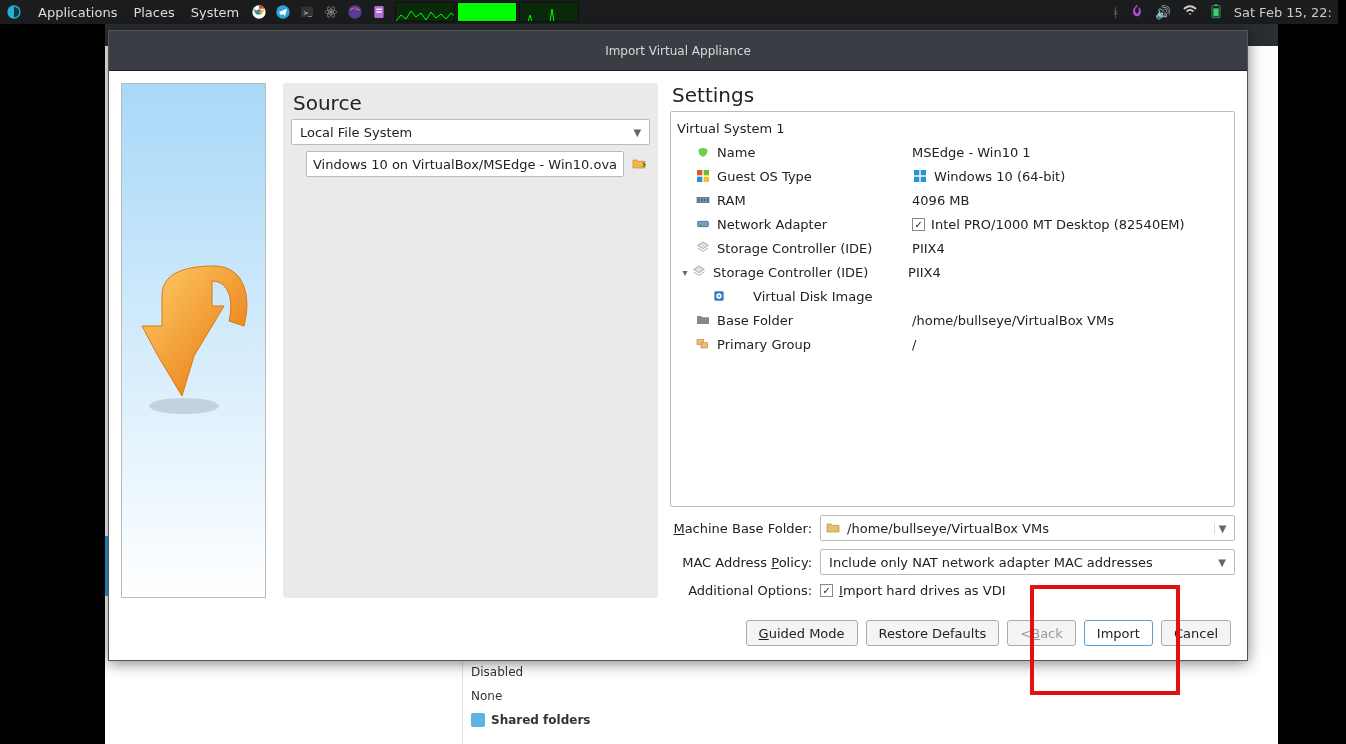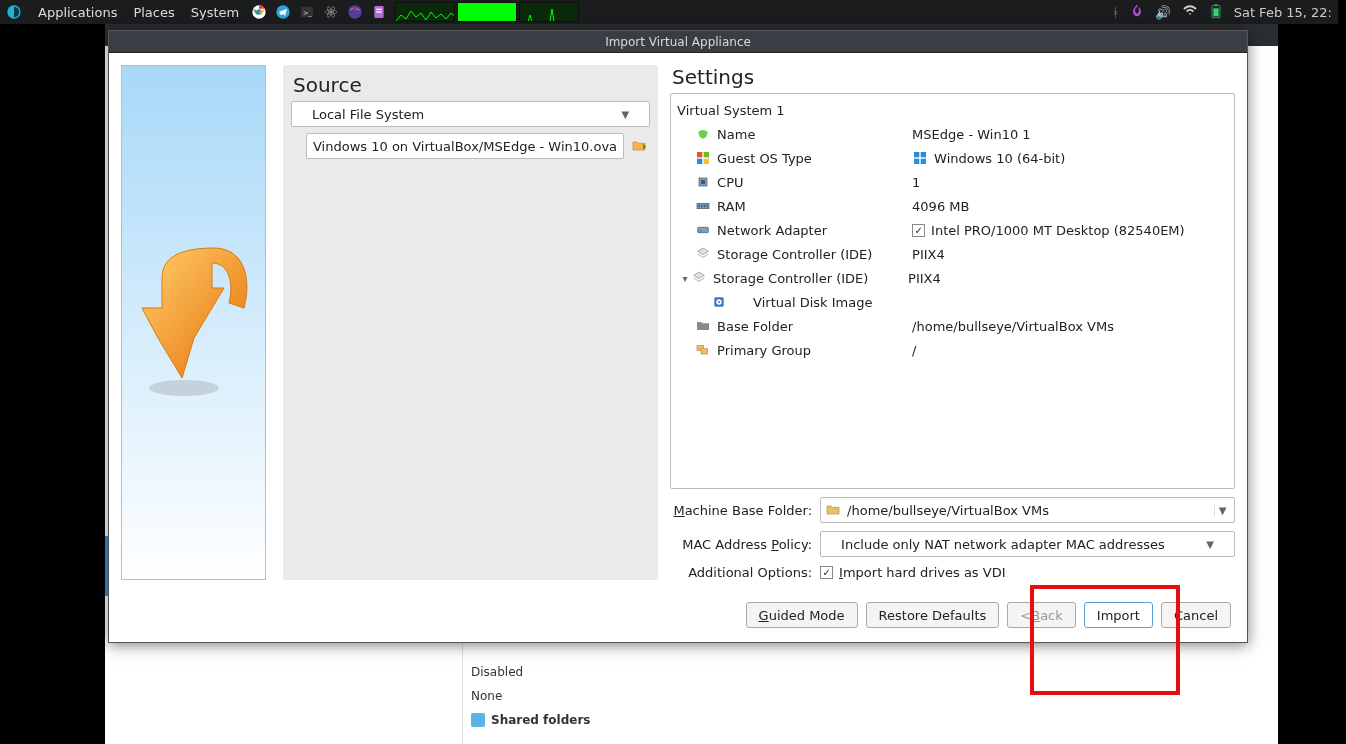--- a/index.html
+++ b/index.html
@@ -67,21 +67,21 @@
 .dialog {
   position:absolute;
   left:108px; top:30px;
   width:1140px;
   background:#fff;
   border:1px solid #555;
   z-index:20;
   box-shadow:0 2px 14px rgba(0,0,0,.5);
 }
 .dialog-title {
-  height:22px;
+  height:40px;
   background:#3a3e44;
   color:#d8d8d8;
   display:flex;
   align-items:center;
   justify-content:center;
   font-size:12px;
   border-bottom:1px solid #222;
 }
 .dialog-body {
   display:flex;
@@ -120,21 +120,21 @@
 .panel-title { font-size:20px; margin-bottom:4px; padding-left:2px;}
 .dropdown {
   width:100%;
   height:26px;
   background:#fff;
   border:1px solid #bbb;
   border-radius:2px;
   display:flex;
   align-items:center;
   justify-content:space-between;
-  padding:0 20px;
+  padding:0 8px;
   margin-bottom:6px;
   cursor:pointer;
 }
 .dropdown .chev { font-size:10px; color:#666;}
 .file-row { display:flex; gap:4px; align-items:center;margin-left:15px;}
 .file-input {
   flex:1;
   height:26px;
   background:#fff;
   border:1px solid #bbb;
@@ -404,30 +404,20 @@
                 <rect x="3" y="3" width="18" height="18" fill="#2a8ed6"></rect>
                 <rect x="3" y="11" width="18" height="2" fill="#fff"></rect>
                 <rect x="11" y="3" width="2" height="18" fill="#fff"></rect>
               </svg>
               <span>Windows 10 (64-bit)</span>
             </span>
         </div>
         <div class="tree-row tree-indent1">
           <span class="tree-icon">
               <svg class="svgic" viewBox="0 0 24 24">
-                <rect x="6" y="6" width="12" height="12" fill="#7aa0c8" stroke="#456"></rect>
-                <rect x="9" y="9" width="6" height="6" fill="#456"></rect>
-              </svg>
-            </span>
-          <span class="tree-label">CPU</span>
-          <span class="tree-val">1</span>
-        </div>
-        <div class="tree-row tree-indent1">
-          <span class="tree-icon">
-              <svg class="svgic" viewBox="0 0 24 24">
                 <rect x="3" y="8" width="18" height="8" fill="#7aa0c8" stroke="#456"></rect>
                 <rect x="5" y="10" width="2" height="4" fill="#456"></rect>
                 <rect x="9" y="10" width="2" height="4" fill="#456"></rect>
                 <rect x="13" y="10" width="2" height="4" fill="#456"></rect>
                 <rect x="17" y="10" width="2" height="4" fill="#456"></rect>
               </svg>
             </span>
           <span class="tree-label">RAM</span>
           <span class="tree-val">4096 MB</span>
         </div>

